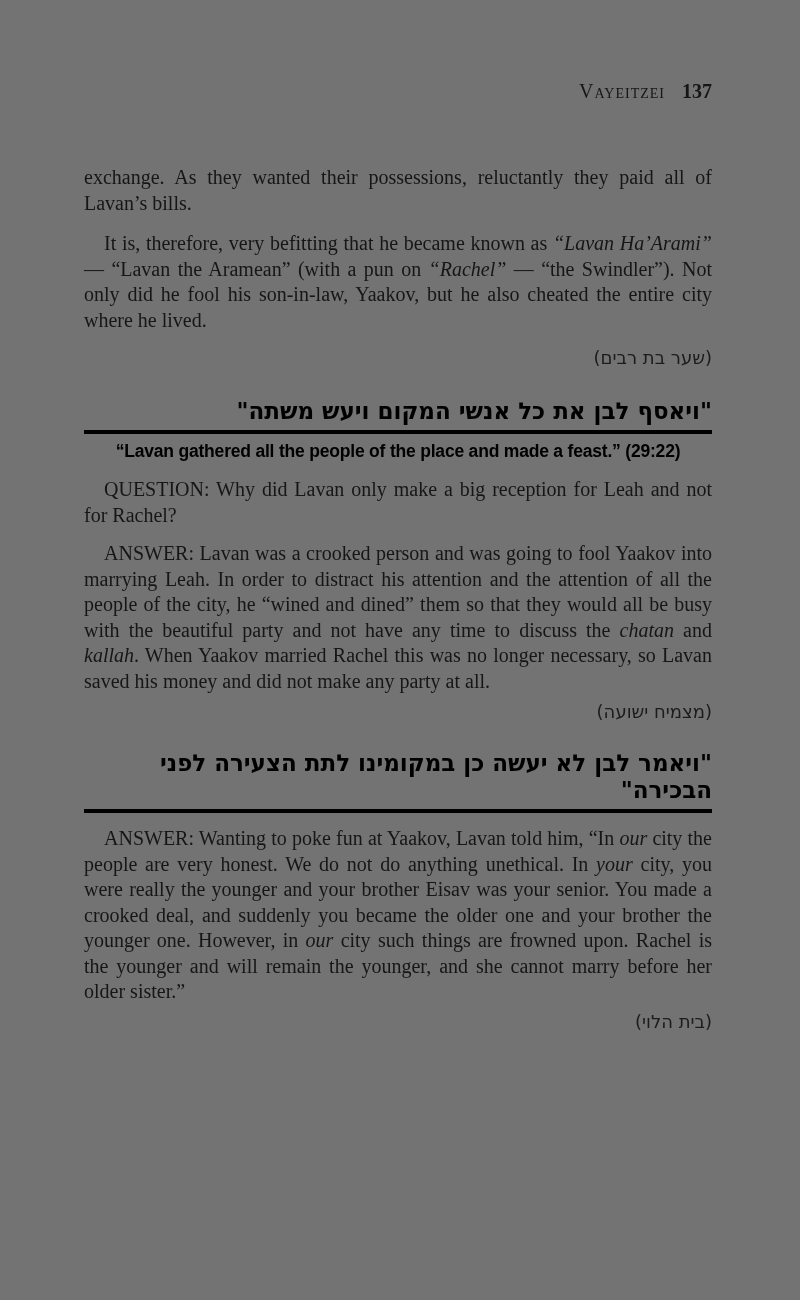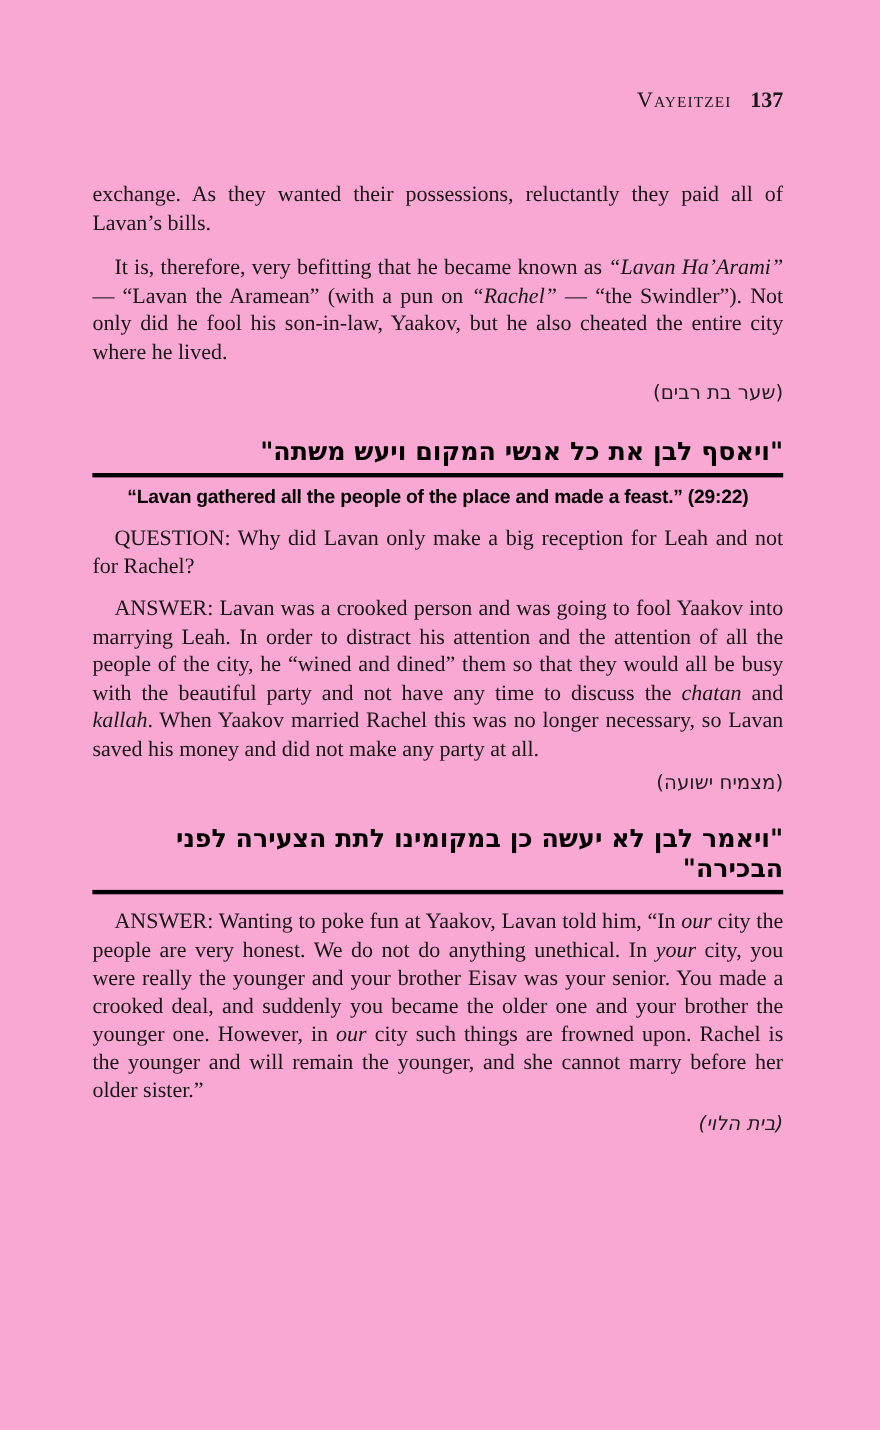--- a/index.html
+++ b/index.html
@@ -1,19 +1,19 @@
 <!DOCTYPE html>
 <html><head>
 <meta charset="utf-8">
 <style>
   html, body { margin:0; padding:0; background:#ffffff; }
   .page {
     position:relative;
     width:800px; height:1300px;
-    background:#f9a8d4;
+    background:#737373;
     font-family:"Liberation Serif", serif;
     color:#161616;
     overflow:hidden;
   }
   .col { position:absolute; left:84px; top:0; width:628px; }
 
   
   .running-head { margin-top:80px; text-align:right; font-size:20px; line-height:22px; }
   .head-title { font-variant:small-caps; letter-spacing:1px; }
   .head-page  { font-weight:bold; margin-left:12px; }
@@ -30,21 +30,21 @@
   .p2 { margin-top:15px; }
 
   
   .attr {
     font-family:"DejaVu Sans", sans-serif;
     font-size:18px; line-height:16px;
     text-align:right; margin:0; color:#1c1c1c;
   }
   .attr1 { margin-top:17px; }
   .attr2 { margin-top:10px; }
-  .attr3 { margin-top:9px;font-style:italic; }
+  .attr3 { margin-top:9px; }
 
   
   .heb {
     font-family:"DejaVu Sans", sans-serif;
     font-weight:bold; font-size:23px; line-height:27px;
     text-align:right; margin:0; color:#000;
   }
   .sec1 .heb { margin-top:32px; }
   .sec2 .heb { margin-top:30px; }
   .rule { height:4px; background:#000; margin-top:5px; }

